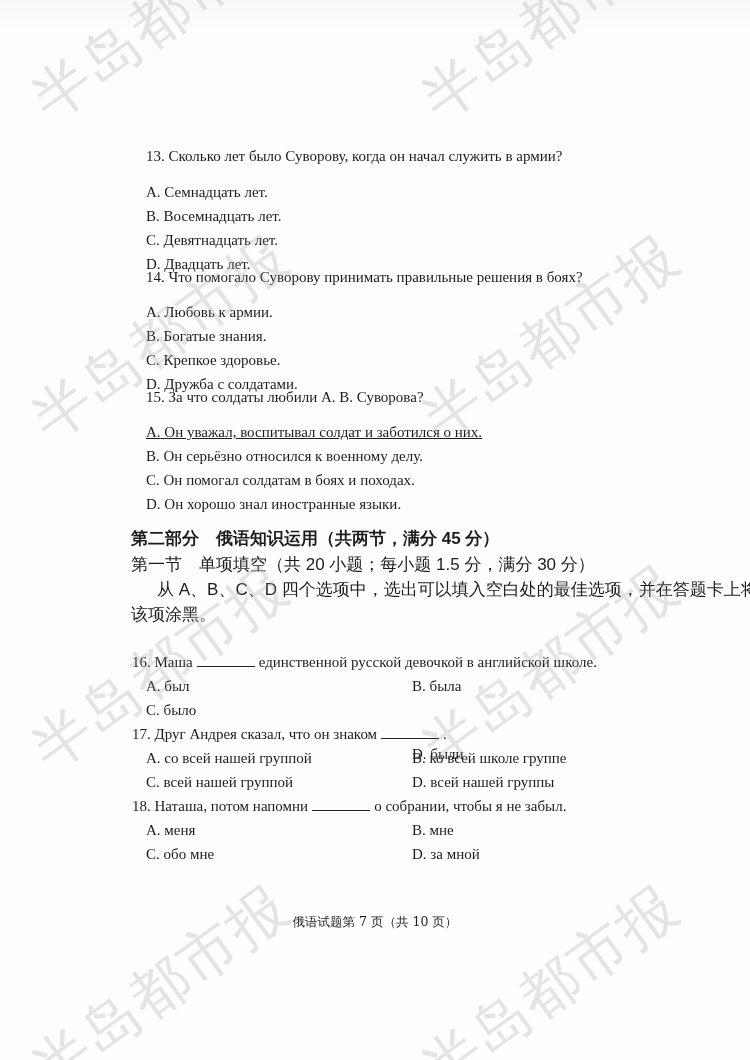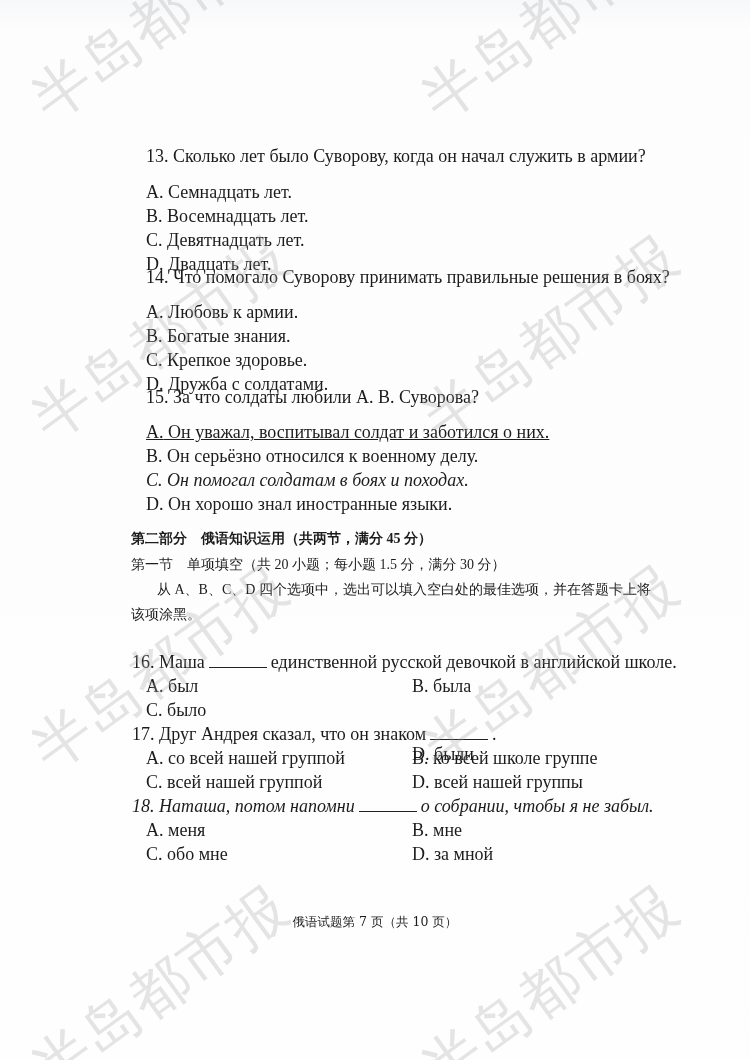--- a/index.html
+++ b/index.html
@@ -35,31 +35,31 @@
       z-index: 2;
     }
     .content {
       position: absolute;
       left: 0; top: 0;
       width: 750px;
       z-index: 1;
     }
     .line {
       position: absolute;
-      font-size: 18px;
+      font-size: 15px;
       line-height: 18px;
       white-space: nowrap;
     }
     .q { left: 146px; }
     .opt { left: 146px; margin-top: 11px; }
     .optL { left: 146px; }
     .optR { left: 412px; }
     .cn {
-      font-family: Liberation Serif, serif;
-      font-size: 14px;
+      font-family: Liberation Sans, sans-serif;
+      font-size: 17px;
     }
     .cn.bold { font-weight: bold; }
     .blank {
       display: inline-block;
       border-bottom: 1px solid #222;
       width: 58px;
       height: 12px;
       margin: 0 4px;
       vertical-align: baseline;
     }
@@ -135,21 +135,21 @@
       <span>За что солдаты любили А. В. Суворова?</span>
     </div>
     <div class="line opt" style="top:412px;text-decoration:underline;">
       <span>A.</span>
       <span>Он уважал, воспитывал солдат и заботился о них.</span>
     </div>
     <div class="line opt" style="top:436px;">
       <span>B.</span>
       <span>Он серьёзно относился к военному делу.</span>
     </div>
-    <div class="line opt" style="top:460px;font-style:italic;">
+    <div class="line opt" style="top:460px;">
       <span>C.</span>
       <span>Он помогал солдатам в боях и походах.</span>
     </div>
     <div class="line opt" style="top:484px;">
       <span>D.</span>
       <span>Он хорошо знал иностранные языки.</span>
     </div>
 
     <div class="line cn bold" style="left:131px; top:530px;">第二部分　俄语知识运用（共两节，满分 45 分）</div>
     <div class="line cn" style="left:131px; top:556px;">第一节　单项填空（共 20 小题；每小题 1.5 分，满分 30 分）</div>
@@ -191,21 +191,21 @@
     </div>
     <div class="line optL" style="top:773px;">
       <span>C.</span>
       <span>всей нашей группой</span>
     </div>
     <div class="line optR" style="top:773px;">
       <span>D.</span>
       <span>всей нашей группы</span>
     </div>
 
-    <div class="line" style="left:132px; top:797px;font-style:italic;">
+    <div class="line" style="left:132px; top:797px;">
       <span>18.</span>
       <span>Наташа, потом напомни</span><span class="blank"></span><span>о собрании, чтобы я не забыл.</span>
     </div>
     <div class="line optL" style="top:821px;">
       <span>A.</span>
       <span>меня</span>
     </div>
     <div class="line optR" style="top:821px;">
       <span>B.</span>
       <span>мне</span>

